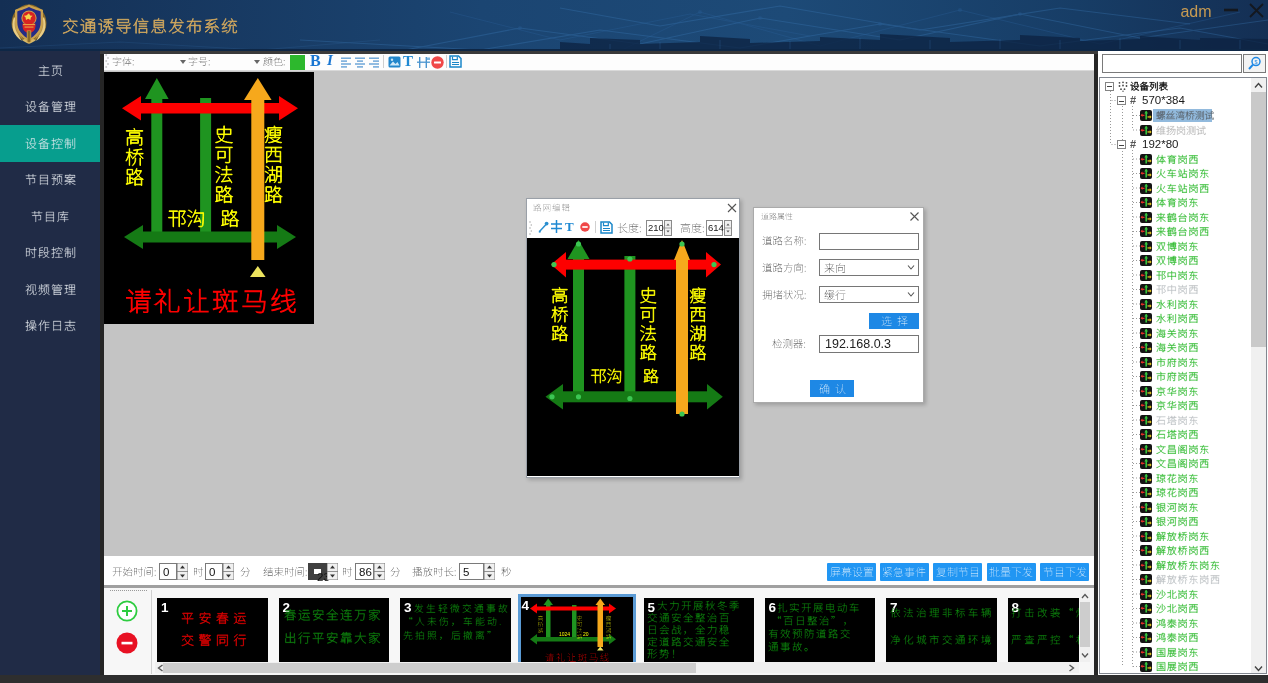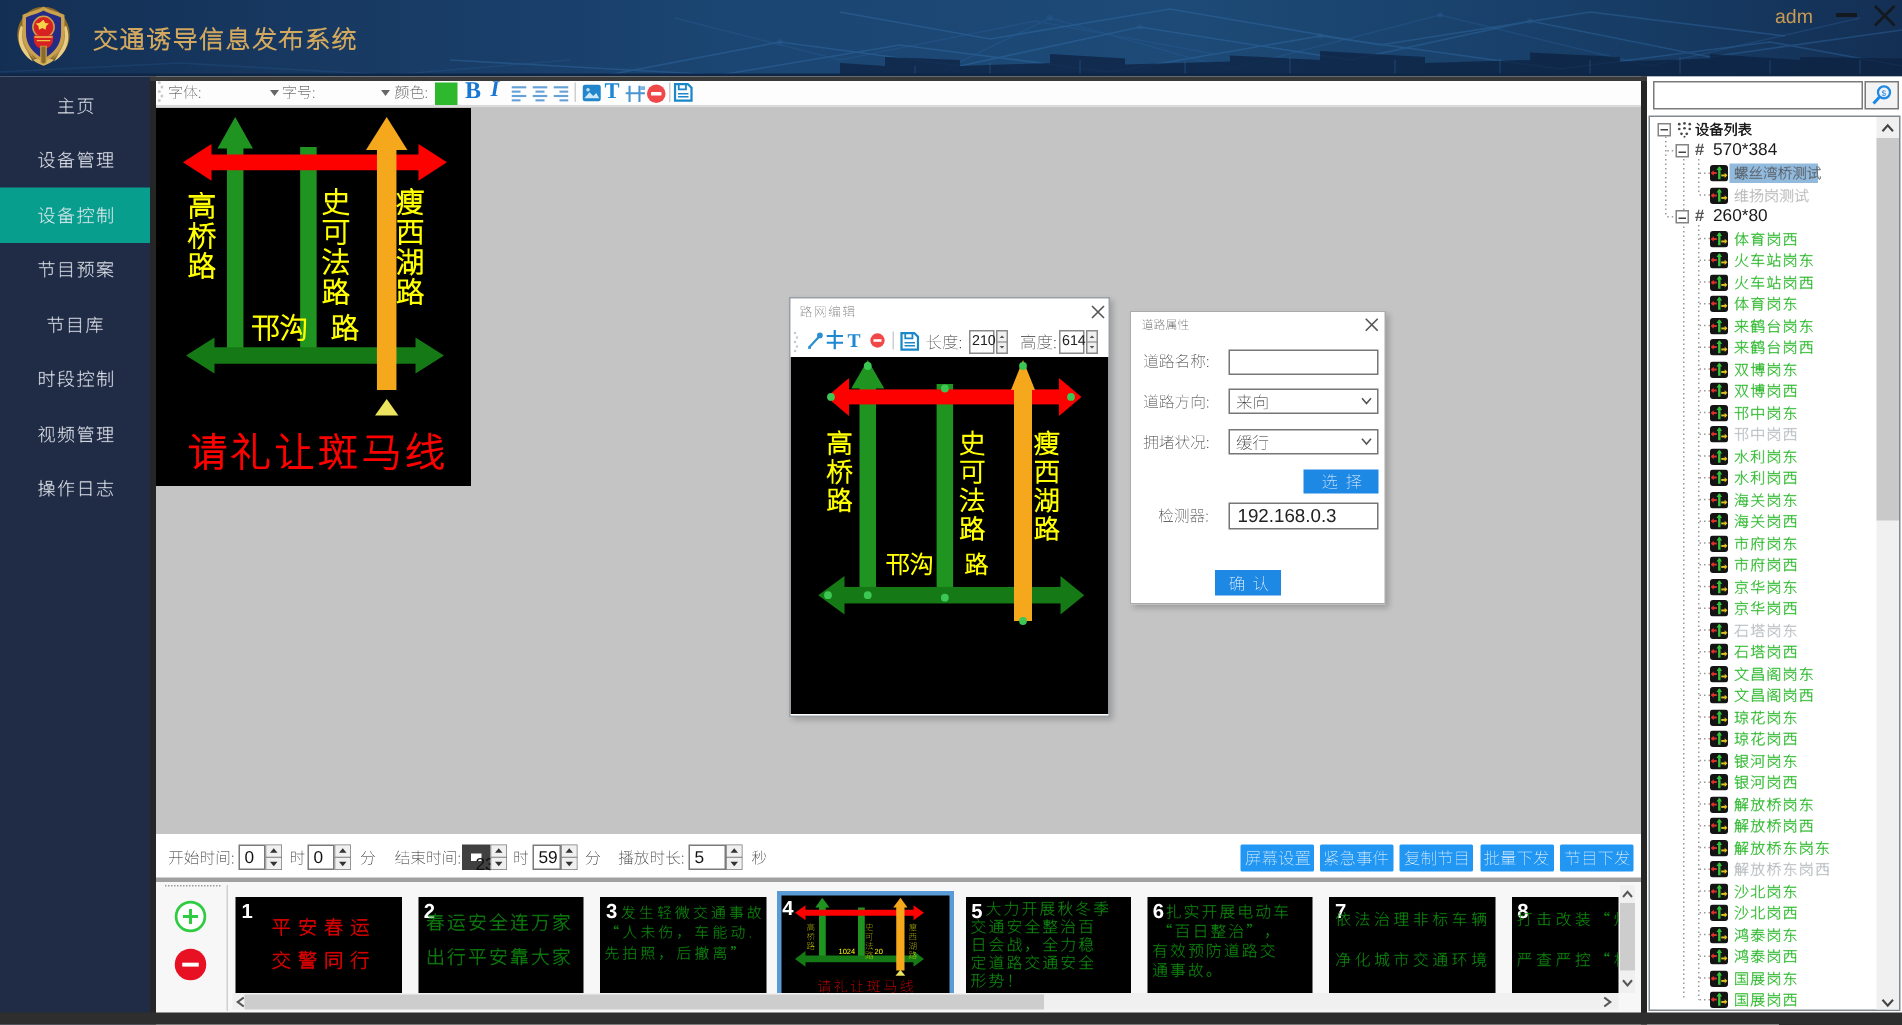--- a/index.html
+++ b/index.html
@@ -283,21 +283,21 @@
       <use href="#q2" x="215"></use>
       <use href="#q3" x="322"></use>
       <use href="#q4" x="429"></use>
       <use href="#q5" x="536"></use>
       <use href="#q6" x="644"></use>
       <use href="#q7" x="751"></use>
       <use href="#q8" x="858"></use>
       <use href="#q9" x="965"></use>
     </g>
   </svg>
-<div class="ab" style="left:1176px;top:3px;width:40px;height:14px;color:#c89b52;font-size:13px;text-align:center">adm</div>
+<div class="ab" style="left:1176px;top:3px;width:40px;height:14px;color:#c89b52;font-size:16px;text-align:center">adm</div>
 <svg class="ab" style="left:1222px;top:2px" width="44" height="16" viewBox="0 0 44 16">
     <path d="M2 8 H16" stroke="#14181f" stroke-width="2.6"></path>
     <path d="M28 2 L41 15 M41 2 L28 15" stroke="#14181f" stroke-width="1.8"></path>
   </svg>
 <div class="ab" style="left:0;top:51px;width:100px;height:632px;background:#202b46"></div>
 <div class="ab" style="left:0;top:125px;width:100px;height:37px;background:#079e8e"></div>
 <svg class="z" style="left:37.5px;top:63.5px;" width="25.0" height="13.0" viewBox="0 0 208 108">
     <g transform="translate(0,92) scale(1,-1)" fill="#e9eef4" stroke="#e9eef4" stroke-width="2.0">
       <use href="#q10" x="0"></use>
       <use href="#q11" x="108"></use>
@@ -771,21 +771,21 @@
     <rect width="11" height="17" fill="#f0f0f0" stroke="#7a7a7a" stroke-width="1"></rect>
     <path d="M0 8.5 H11" stroke="#7a7a7a" stroke-width="0.8"></path>
     <path d="M5.5 2.5 L8 5.5 H3 Z" fill="#333"></path>
     <path d="M5.5 14.5 L8 11.5 H3 Z" fill="#333"></path>
   </svg>
 <svg class="z" style="left:342.0px;top:566.3px;" width="10.5" height="11.3" viewBox="0 0 100 108">
     <g transform="translate(0,92) scale(1,-1)" fill="#222">
       <use href="#q23" x="0"></use>
     </g>
   </svg>
-<div class="ab" style="left:355px;top:563px;width:19px;height:17px;border:1px solid #7a7a7a;background:#fff;font-size:11.5px;color:#111;line-height:16px;padding-left:3px">59</div>
+<div class="ab" style="left:355px;top:563px;width:19px;height:17px;border:1px solid #7a7a7a;background:#fff;font-size:11.5px;color:#111;line-height:16px;padding-left:3px">86</div>
 <svg class="ab" style="left:374px;top:563px" width="11" height="17" viewBox="0 0 11 17">
     <rect width="11" height="17" fill="#f0f0f0" stroke="#7a7a7a" stroke-width="1"></rect>
     <path d="M0 8.5 H11" stroke="#7a7a7a" stroke-width="0.8"></path>
     <path d="M5.5 2.5 L8 5.5 H3 Z" fill="#333"></path>
     <path d="M5.5 14.5 L8 11.5 H3 Z" fill="#333"></path>
   </svg>
 <svg class="z" style="left:390.0px;top:566.3px;" width="10.5" height="11.3" viewBox="0 0 100 108">
     <g transform="translate(0,92) scale(1,-1)" fill="#222">
       <use href="#q83" x="0"></use>
     </g>
@@ -1261,21 +1261,21 @@
       <use href="#q175" x="300"></use>
     </g>
   </svg>
 <div class="ab" style="left:1117.0px;top:96.0px;width:9px;height:9px;border:1px solid #848484;background:#fff"></div>
 <div class="ab" style="left:1119.0px;top:100.5px;width:5px;height:1px;background:#444"></div>
 <div class="ab" style="left:1130.0px;top:94.0px;width:10px;height:12px;color:#555;font-size:11px;font-weight:bold">#</div>
 <div class="ab" style="left:1142.0px;top:93.5px;color:#1a1a1a;font-size:11.5px;white-space:nowrap">570*384</div>
 <div class="ab" style="left:1117.0px;top:140.0px;width:9px;height:9px;border:1px solid #848484;background:#fff"></div>
 <div class="ab" style="left:1119.0px;top:144.5px;width:5px;height:1px;background:#444"></div>
 <div class="ab" style="left:1130.0px;top:138.0px;width:10px;height:12px;color:#555;font-size:11px;font-weight:bold">#</div>
-<div class="ab" style="left:1142.0px;top:137.5px;color:#1a1a1a;font-size:11.5px;white-space:nowrap">260*80</div>
+<div class="ab" style="left:1142.0px;top:137.5px;color:#1a1a1a;font-size:11.5px;white-space:nowrap">192*80</div>
 <svg class="ab" style="left:1140.0px;top:110.0px" width="12" height="11" viewBox="0 0 12 11">
     <rect width="12" height="11" rx="2" fill="#141414"></rect>
     <rect x="5.4" y="1.5" width="1.6" height="8" fill="#35c43c"></rect>
     <path d="M6.2 0.8 L4.3 3.4 L8.1 3.4 Z" fill="#35c43c"></path>
     <rect x="1" y="4.7" width="3.5" height="1.3" fill="#e03028"></rect>
     <path d="M2.5 3.5 L0.6 5.3 L2.5 7.1 Z" fill="#e03028"></path>
     <rect x="7.5" y="6.3" width="3.2" height="1.3" fill="#e0c020"></rect>
     <path d="M9.8 5.1 L11.6 6.9 L9.8 8.7 Z" fill="#e0c020"></path>
   </svg>
 <div class="ab" style="left:1153px;top:109px;width:59px;height:13px;background:#92badd"></div>

